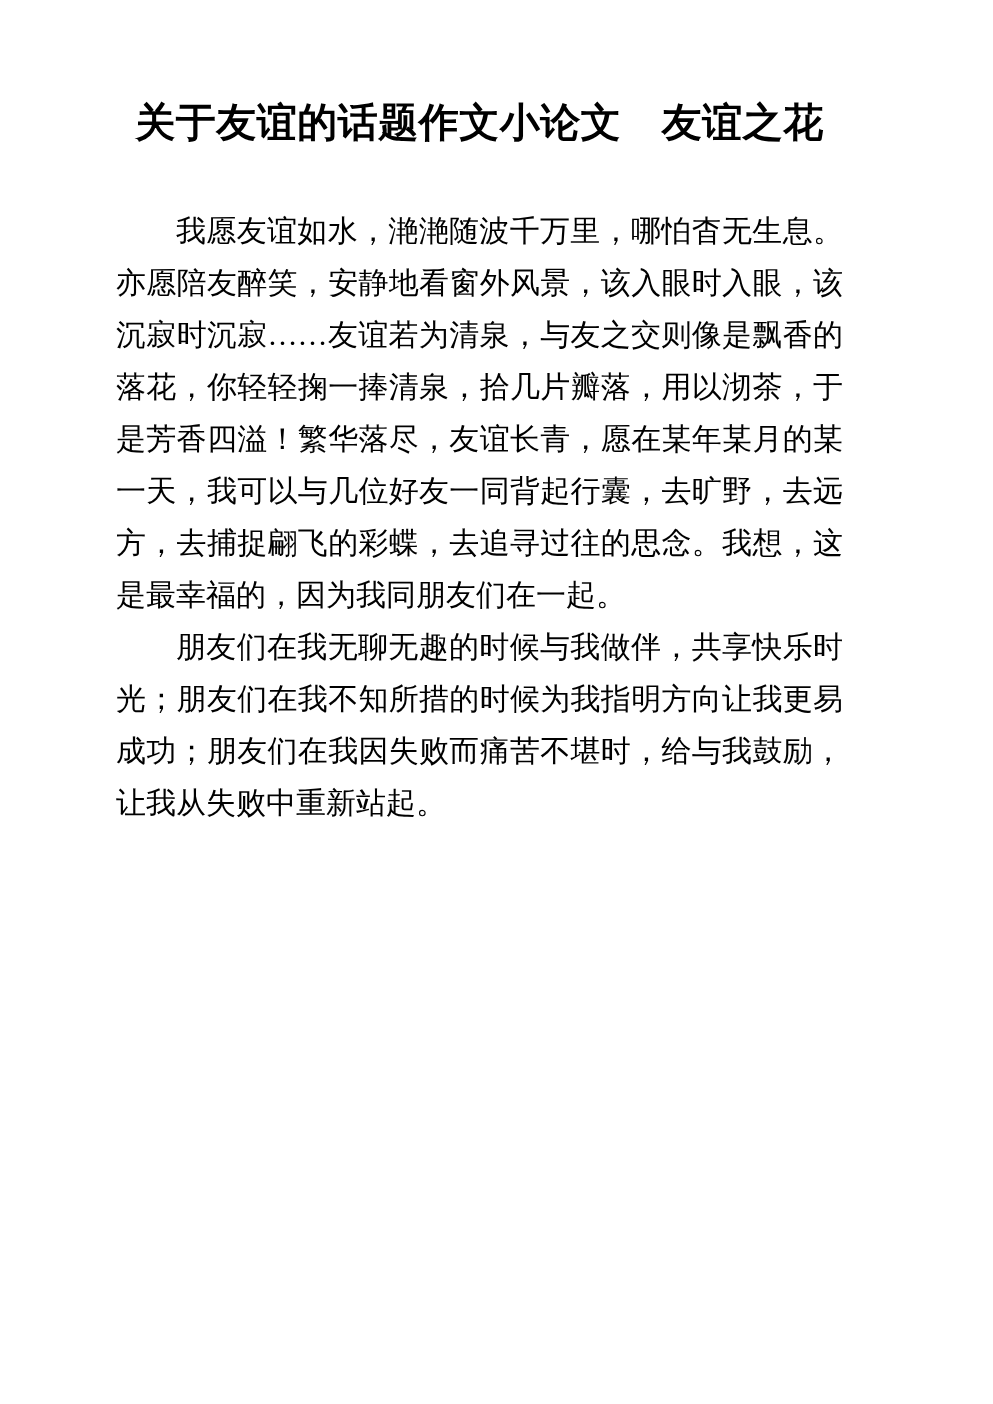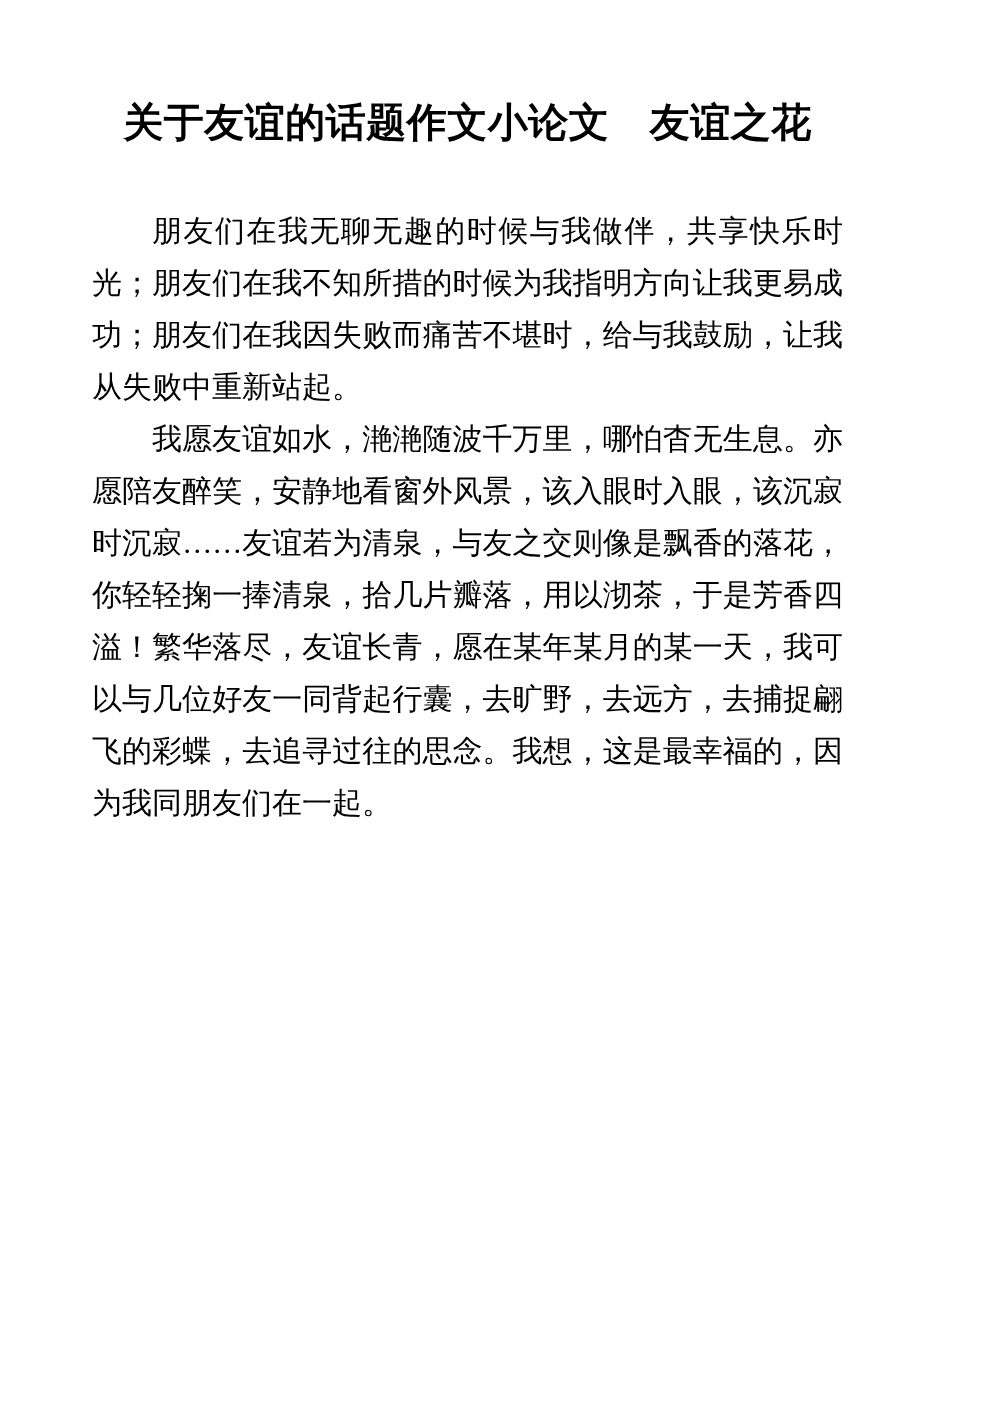--- a/index.html
+++ b/index.html
@@ -11,21 +11,21 @@
     width: 993px;
     height: 1404px;
     font-family: "Liberation Serif", "DejaVu Serif", serif;
     color: #000000;
     overflow: hidden;
   }
   .page {
     box-sizing: border-box;
     width: 993px;
     height: 1404px;
-    padding: 95px 150px 0 92px;
+    padding: 95px 150px 0 116px;
     background: #ffffff;
   }
   .doc-title {
     font-family: "Liberation Sans", "DejaVu Sans", sans-serif;
     font-weight: bold;
     font-size: 40px;
     line-height: 1.35;
     text-align: center;
     margin: 0 0 56px 0;
     letter-spacing: 0.5px;
@@ -44,17 +44,17 @@
   }
 </style>
 </head>
 <body>
 
 <div class="page">
 
   <h1 class="doc-title">关于友谊的话题作文小论文　友谊之花</h1>
 
   <div class="body-text">
+    <p>我愿友谊如水，滟滟随波千万里，哪怕杳无生息。亦愿陪友醉笑，安静地看窗外风景，该入眼时入眼，该沉寂时沉寂……友谊若为清泉，与友之交则像是飘香的落花，你轻轻掬一捧清泉，拾几片瓣落，用以沏茶，于是芳香四溢！繁华落尽，友谊长青，愿在某年某月的某一天，我可以与几位好友一同背起行囊，去旷野，去远方，去捕捉翩飞的彩蝶，去追寻过往的思念。我想，这是最幸福的，因为我同朋友们在一起。</p>
     <p>朋友们在我无聊无趣的时候与我做伴，共享快乐时光；朋友们在我不知所措的时候为我指明方向让我更易成功；朋友们在我因失败而痛苦不堪时，给与我鼓励，让我从失败中重新站起。</p>
-    <p>我愿友谊如水，滟滟随波千万里，哪怕杳无生息。亦愿陪友醉笑，安静地看窗外风景，该入眼时入眼，该沉寂时沉寂……友谊若为清泉，与友之交则像是飘香的落花，你轻轻掬一捧清泉，拾几片瓣落，用以沏茶，于是芳香四溢！繁华落尽，友谊长青，愿在某年某月的某一天，我可以与几位好友一同背起行囊，去旷野，去远方，去捕捉翩飞的彩蝶，去追寻过往的思念。我想，这是最幸福的，因为我同朋友们在一起。</p>
   </div>
 
 </div>
 
 </body></html>

